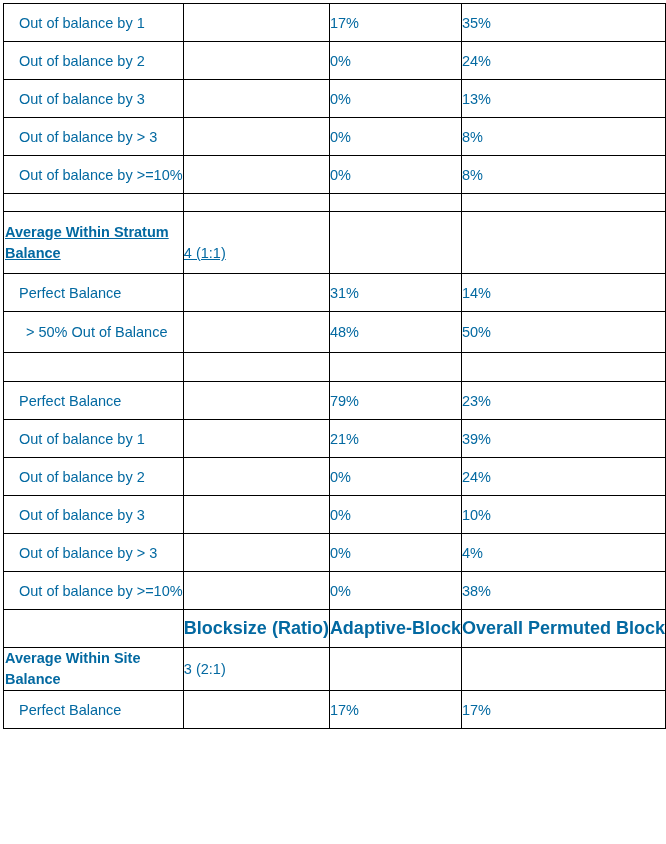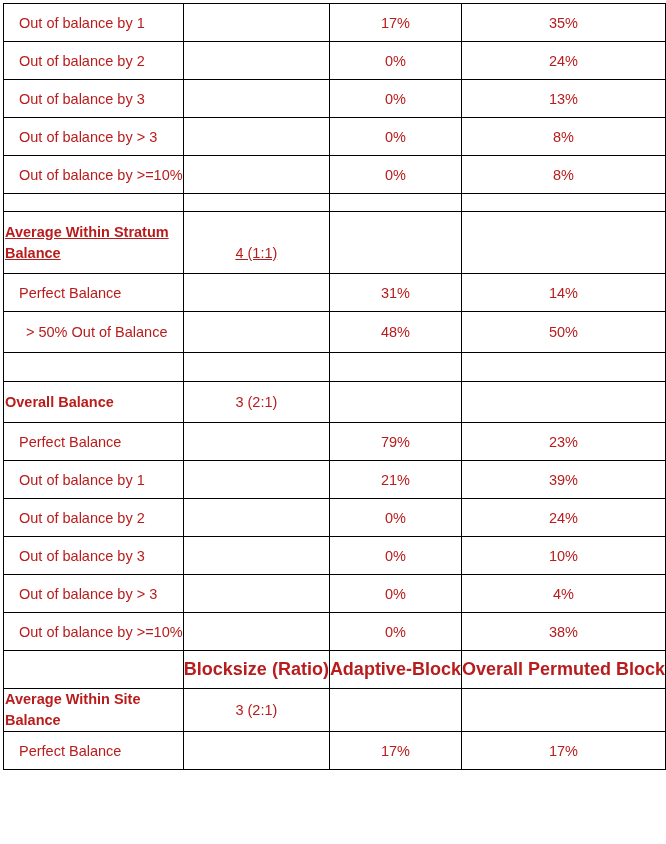--- a/index.html
+++ b/index.html
@@ -3,37 +3,37 @@
   <meta charset="utf-8">
   <style>
     html, body { margin: 0; padding: 0; background: #ffffff; }
     body { width: 666px; height: 844px; overflow: hidden; position: relative; }
     .sheet { position: absolute; left: 3px; top: 3px; }
     table {
       border-collapse: collapse;
       table-layout: fixed;
       font-family: "Liberation Sans", sans-serif;
       font-size: 14.5px;
-      color: #b91c1c;
+      color: #0369a1;
     }
     td {
       border: 1.5px solid #000000;
       padding: 0;
       vertical-align: middle;
       overflow: hidden;
       white-space: nowrap;
     }
     col.c0 { width: 232px; }
     col.c1 { width: 122px; }
     col.c2 { width: 117px; }
     col.c3 { width: 189px; }
     td.label { padding-left: 15px; }
     td.label.indent2 { padding-left: 22px; }
     td.label.section { padding-left: 1px; font-weight: bold; white-space: normal; line-height: 21px; }
-    td.center { text-align: center; }
+    td.center { }
     td.hdr { font-weight: bold; text-align: center; font-size: 18px; }
     tr.r39 td { height: 37px; }
     tr.r42 td { height: 40px; }
     tr.spacer td { height: 17px; }
     tr.spacer2 td { height: 28px; }
     tr.tall td { height: 49px; text-decoration: underline; }
   </style>
 </head>
 <body>
 
@@ -112,26 +112,20 @@
         <td class="center">50%</td>
       </tr>
 
       <tr class="spacer2">
         <td></td>
         <td></td>
         <td></td>
         <td></td>
       </tr>
 
-      <tr class="r42">
-        <td class="label section">Overall Balance</td>
-        <td class="center">3 (2:1)</td>
-        <td class="center"></td>
-        <td class="center"></td>
-      </tr>
 
       <tr class="r39">
         <td class="label">Perfect Balance</td>
         <td class="center"></td>
         <td class="center">79%</td>
         <td class="center">23%</td>
       </tr>
 
       <tr class="r39">
         <td class="label">Out of balance by 1</td>

